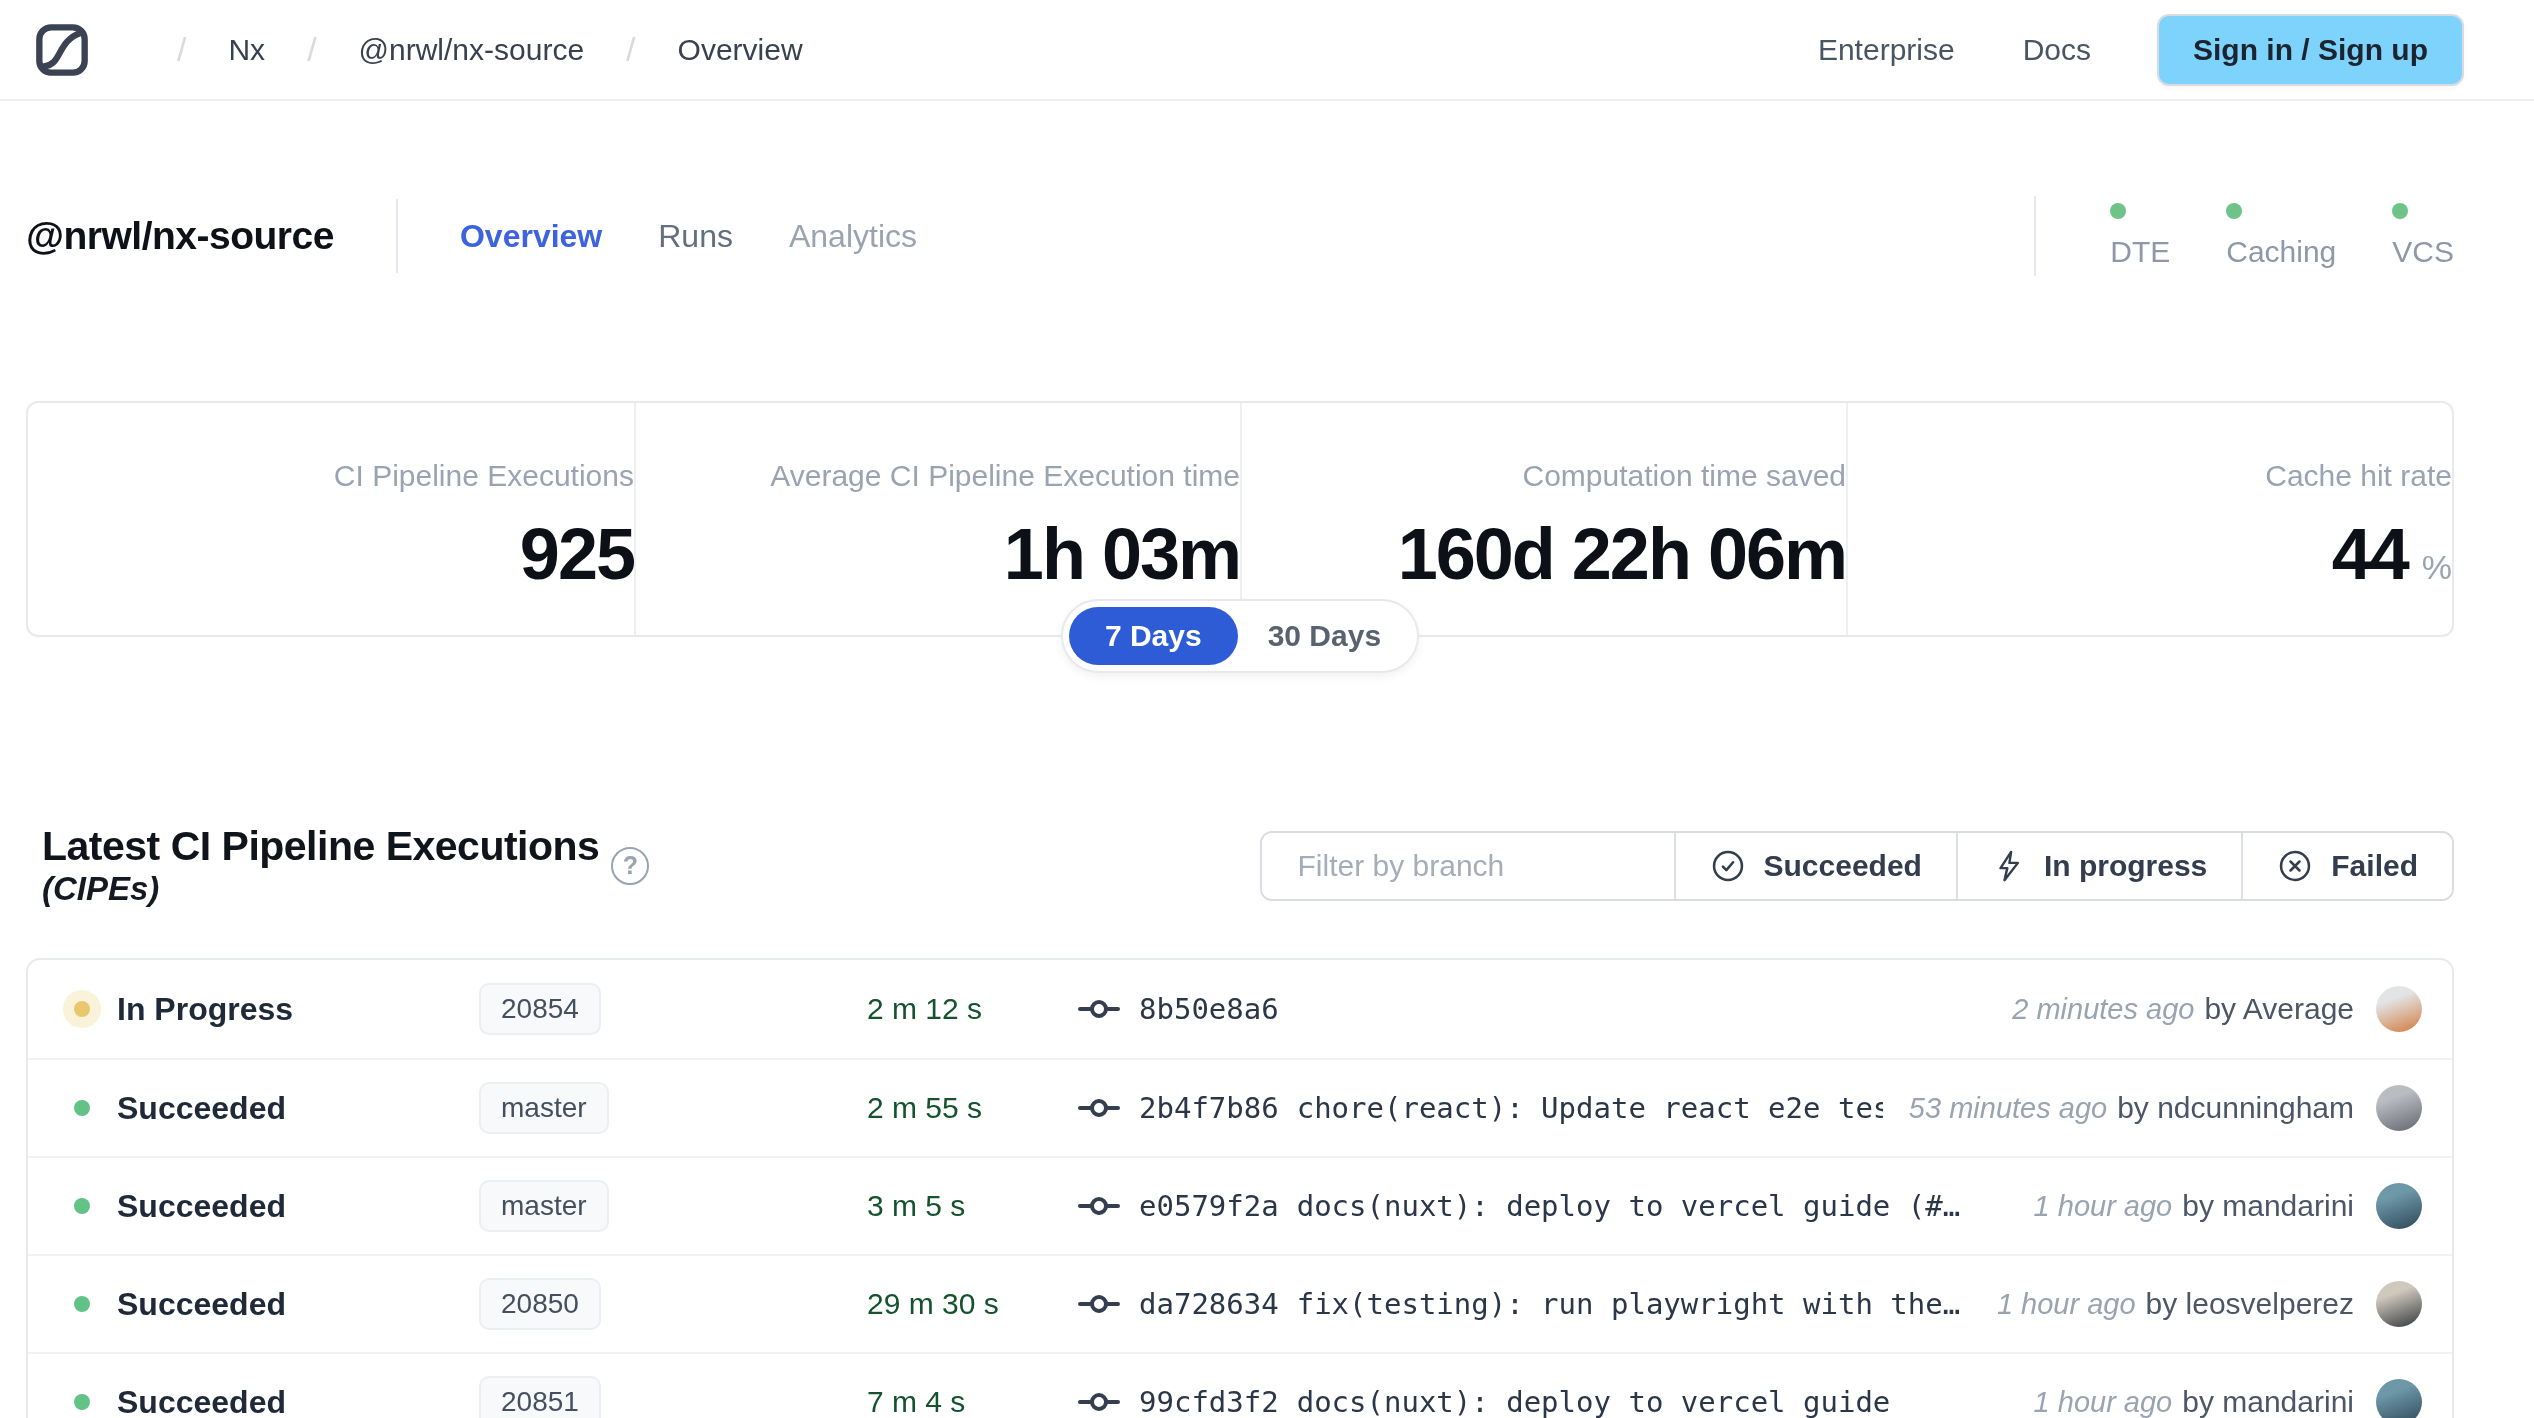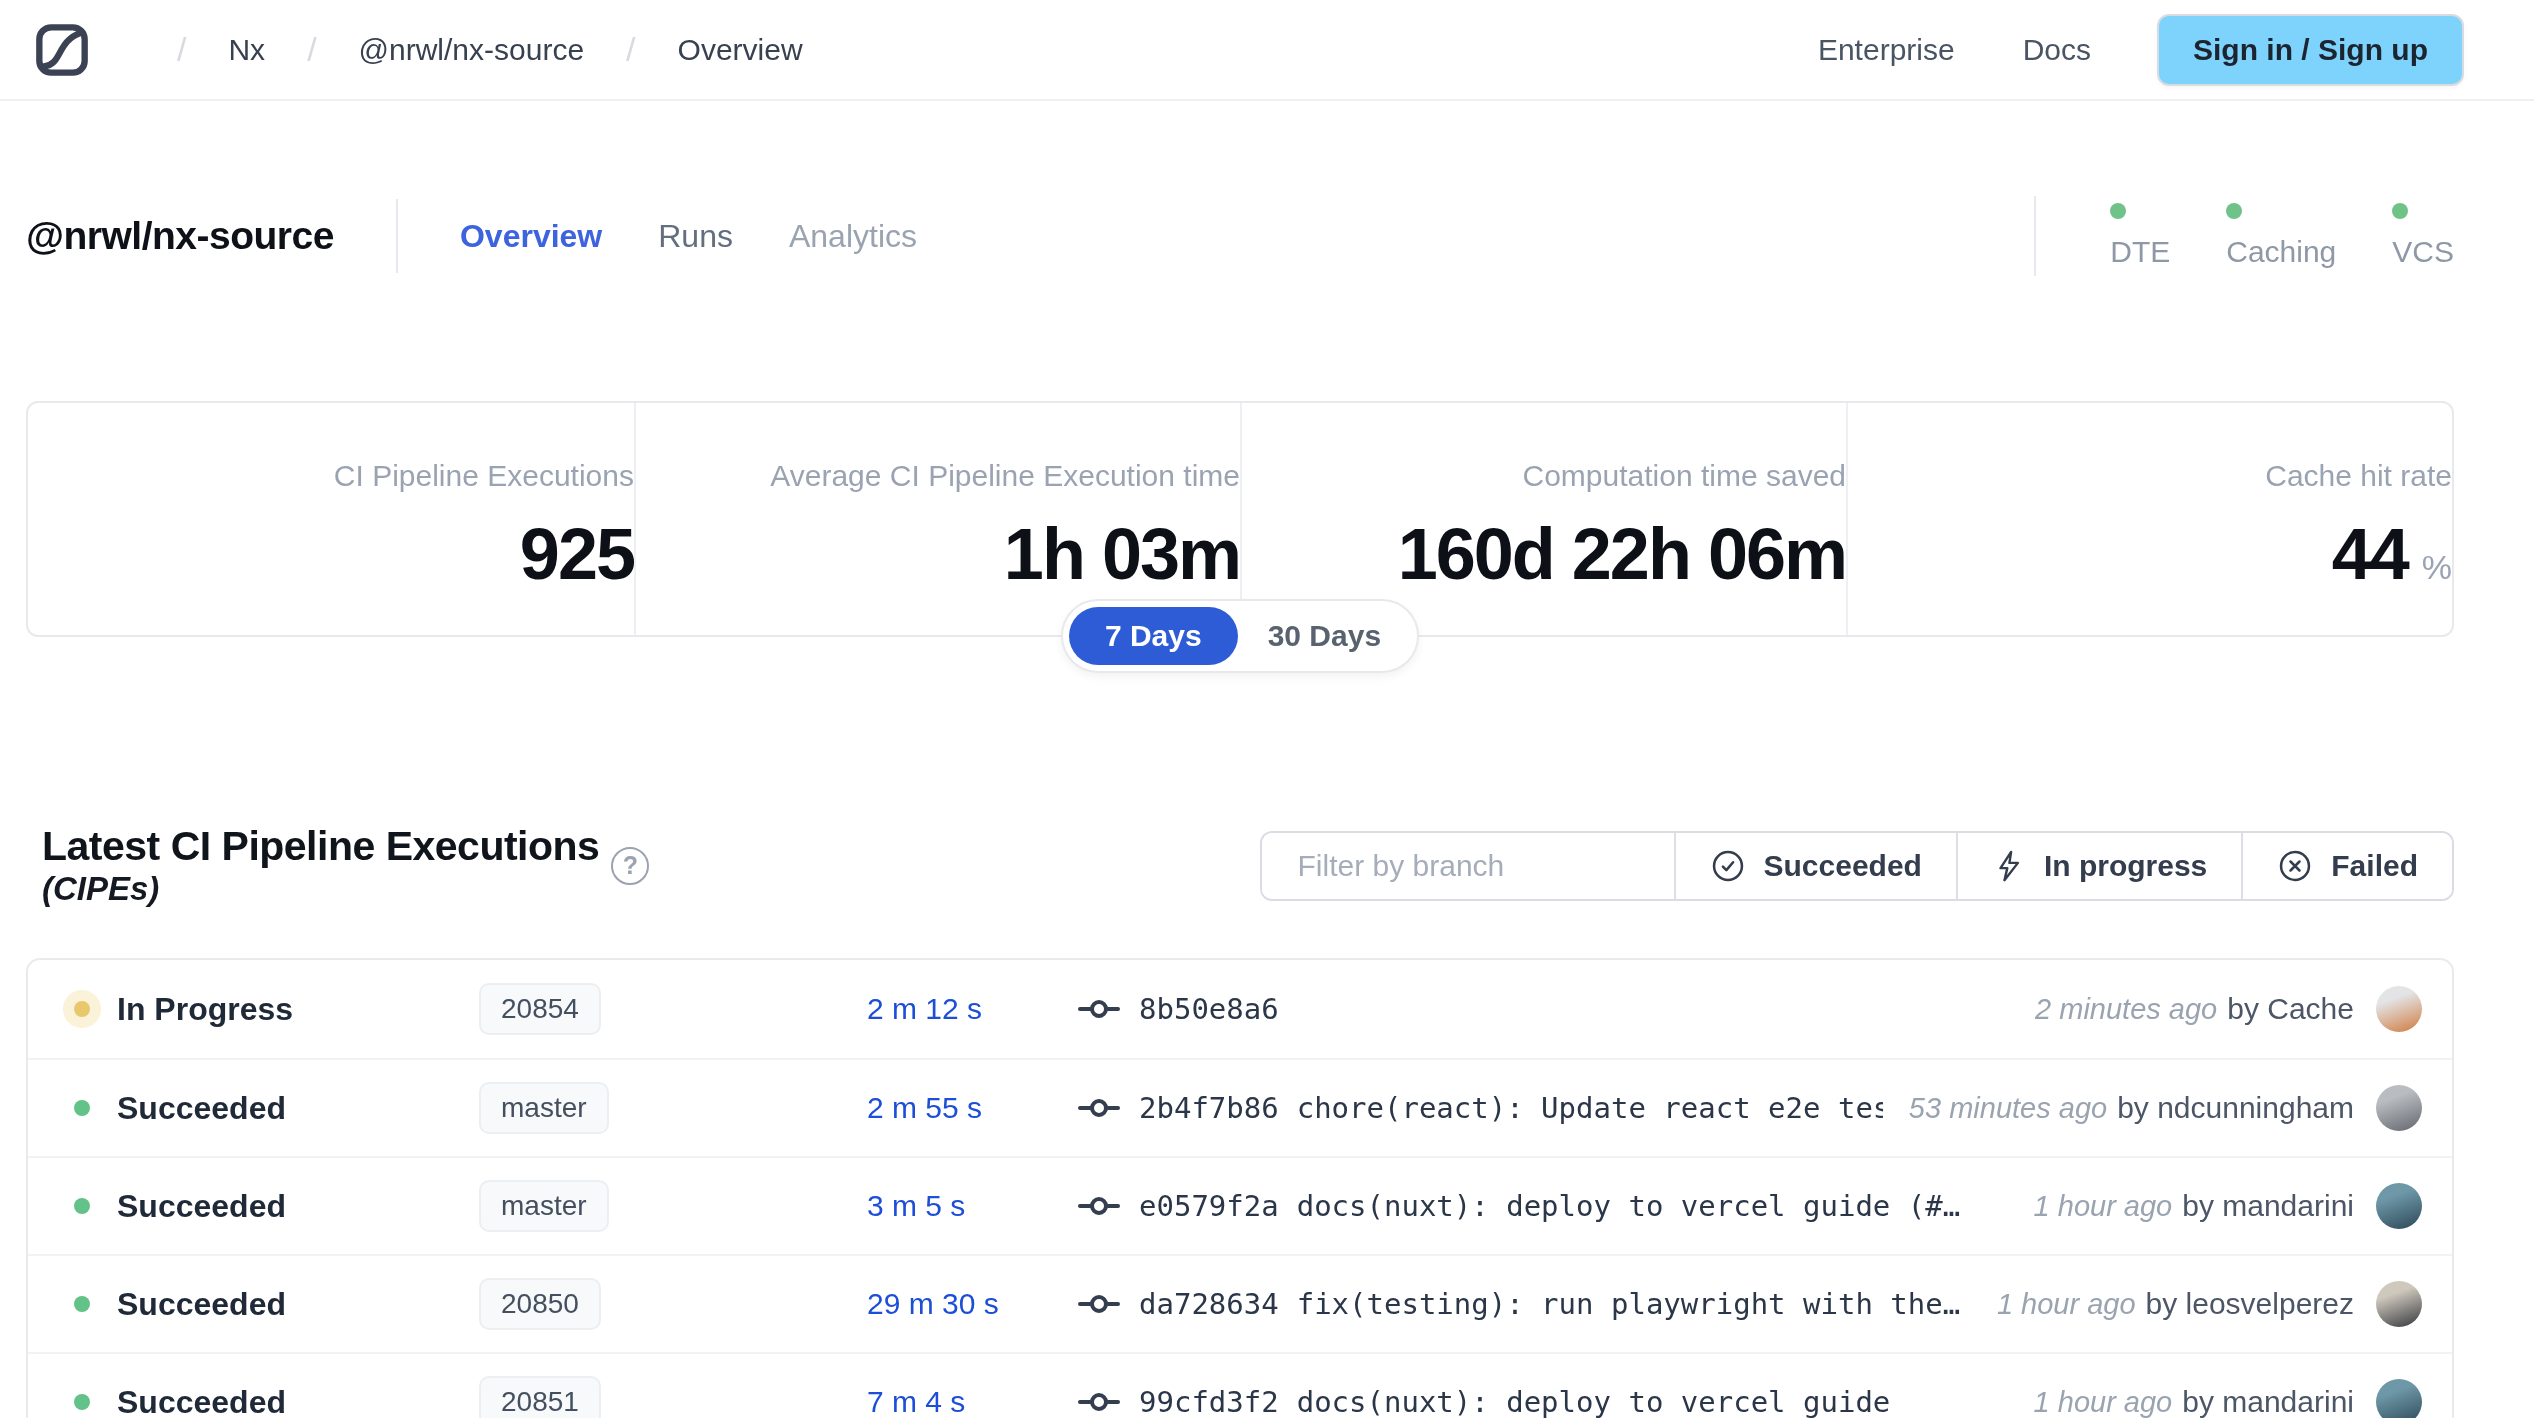--- a/index.html
+++ b/index.html
@@ -103,21 +103,21 @@
   .exec-row + .exec-row { border-top:2px solid #f0f2f4; }
   .col-status { width:405px; flex:none; display:flex; align-items:center; gap:27px; }
   .status-dot { width:16px; height:16px; border-radius:50%; flex:none; }
   .status-dot.pulse { box-shadow:0 0 0 11px rgba(240,214,138,.32); }
   .status-text { font-size:32px; font-weight:600; color:#1f2937; white-space:nowrap; }
   .col-branch { width:388px; flex:none; }
   .branch-badge {
     display:inline-block; background:#f7f9fa; border:2px solid #eceff2; border-radius:10px;
     padding:8px 20px; font-size:28px; font-weight:500; color:#444f5f; white-space:nowrap;
   }
-  .col-duration { width:210px; flex:none; font-size:30px; color:#1d4ed8; white-space:nowrap; }
+  .col-duration { width:210px; flex:none; font-size:30px; color:#14532d; white-space:nowrap; }
   .col-commit { flex:1; min-width:0; display:flex; align-items:center; gap:18px; overflow:hidden; }
   .commit-icon { flex:none; }
   .commit-hash, .commit-msg {
     font-family:"DejaVu Sans Mono", monospace; font-size:29px; color:#2b3748; white-space:nowrap;
   }
   .commit-msg { overflow:hidden; }
   .col-meta { flex:none; display:flex; align-items:center; margin-left:26px; }
   .time-ago { font-size:29px; font-style:italic; color:#9aa3b0; white-space:nowrap; }
   .author { font-size:30px; font-weight:500; color:#4c5666; margin-left:10px; white-space:nowrap; }
   .avatar { width:46px; height:46px; border-radius:50%; margin-left:22px; flex:none; }
@@ -242,21 +242,21 @@
     <div class="col-commit">
       <svg class="commit-icon" width="44" height="30" viewBox="0 0 44 30" fill="none" stroke="#343e4e" stroke-width="4" stroke-linecap="round">
         <line x1="3" y1="15" x2="13" y2="15"></line>
           <circle cx="22" cy="15" r="7"></circle>
           <line x1="31" y1="15" x2="41" y2="15"></line>
       </svg>
       <span class="commit-hash">8b50e8a6</span>
     </div>
     <div class="col-meta">
       <span class="time-ago">2 minutes ago</span>
-      <span class="author">by Cache</span>
+      <span class="author">by Average</span>
       <span class="avatar" style="background: linear-gradient(160deg, rgb(227, 228, 230) 30%, rgb(208, 122, 62) 100%);"></span>
     </div>
   </div>
 
   <div class="exec-row">
     <div class="col-status">
       <span class="status-dot" style="background: rgb(99, 194, 135);"></span>
       <span class="status-text">Succeeded</span>
     </div>
     <div class="col-branch">

